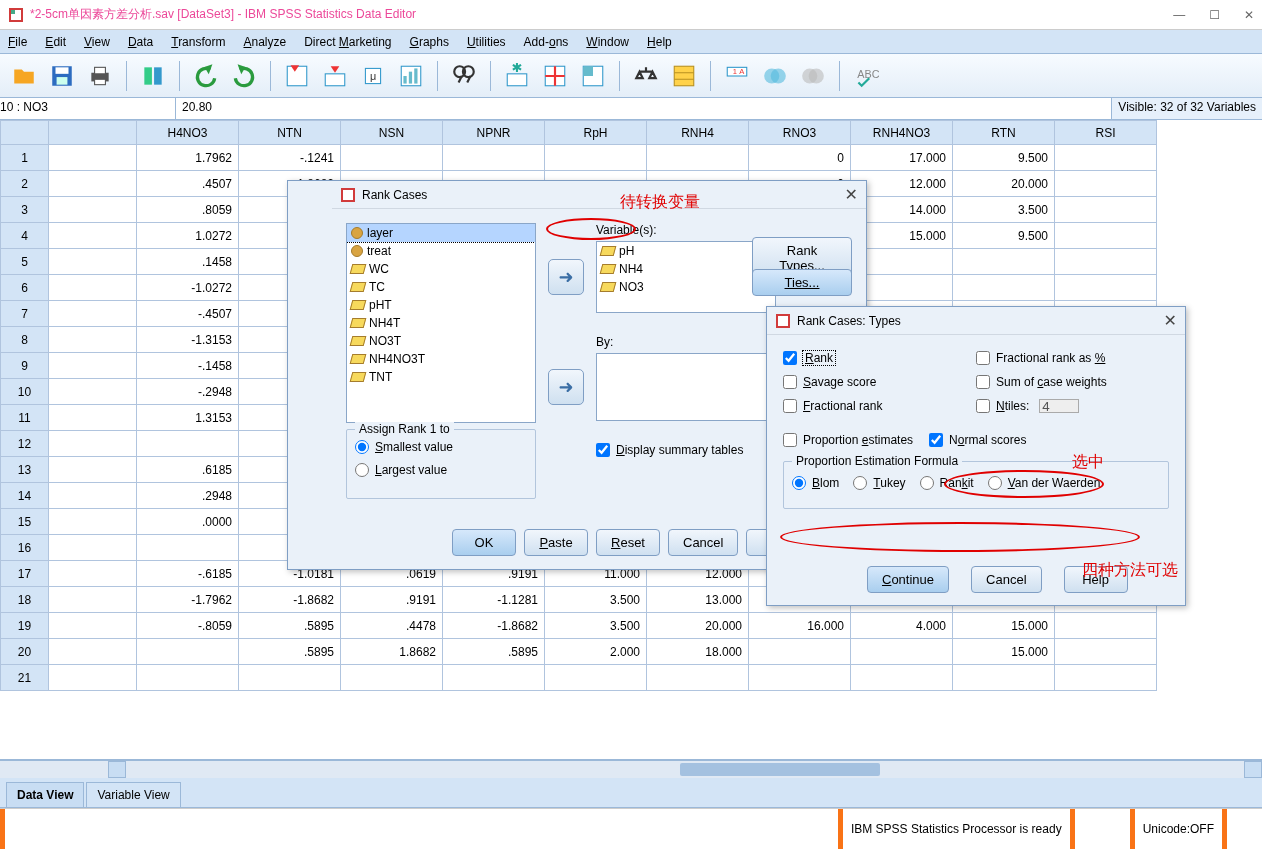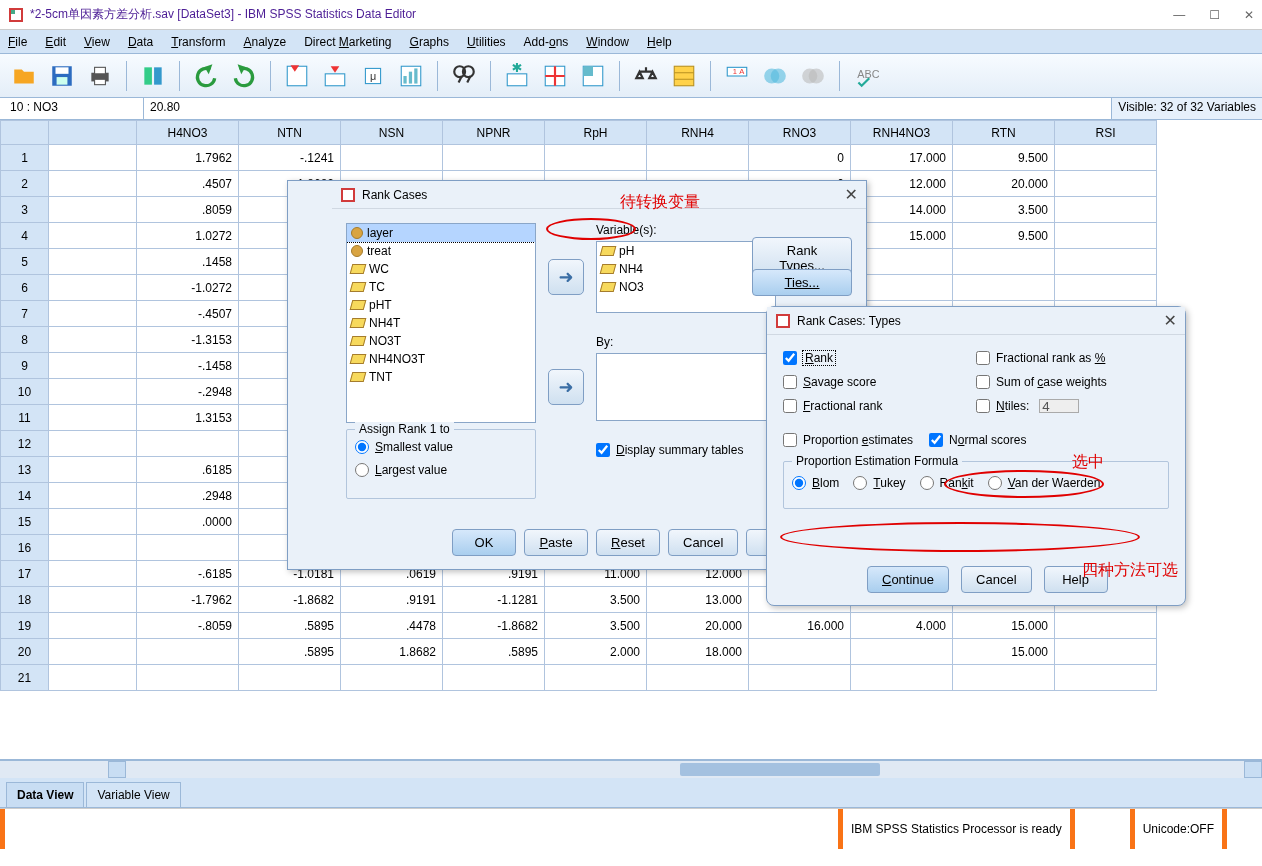--- a/index.html
+++ b/index.html
@@ -1,29 +1,29 @@
 <!DOCTYPE html>
 <html><head>
 <meta charset="utf-8">
 <style>
   * { box-sizing: border-box; margin: 0; padding: 0; font-family: "Segoe UI", Tahoma, sans-serif; }
   body { width: 1262px; height: 866px; background: #fff; position: relative; overflow: hidden; font-size: 12px; }
   .title-bar { height: 30px; display: flex; align-items: center; padding: 0 8px; border-bottom: 1px solid #ccc; }
   .title-bar .icon { width: 16px; height: 16px; margin-right: 6px; }
-  .title-bar .title { flex: 1; color: #4c1d95; }
+  .title-bar .title { flex: 1; color: #ec4899; }
   .win-btns { display: flex; gap: 24px; color: #666; }
   .win-btns span { cursor: pointer; }
   .menu-bar { height: 24px; background: #d3e4f6; border-bottom: 1px solid #9bb8d8; display: flex; align-items: center; padding: 0 8px; gap: 18px; }
   .menu-bar span { cursor: pointer; }
   .menu-bar span u { text-decoration: underline; }
   .toolbar { height: 44px; background: linear-gradient(#f7fbff,#e4eef8); border-bottom: 1px solid #9bb8d8; display: flex; align-items: center; padding: 0 8px; gap: 6px; }
   .tbtn { width: 32px; height: 32px; border: 1px solid transparent; border-radius: 3px; display: flex; align-items: center; justify-content: center; cursor: pointer; }
   .tbsep { width: 1px; height: 30px; background: #9bb8d8; margin: 0 4px; }
   .cell-bar { height: 22px; display: flex; border-bottom: 1px solid #9bb8d8; }
-  .cell-name { width: 144px; border-right: 1px solid #9bb8d8; padding: 2px 10px; background: #fff; }
+  .cell-name { width: 176px; border-right: 1px solid #9bb8d8; padding: 2px 0; background: #fff; }
   .cell-val { flex: 1; padding: 2px 6px; background: #fff; }
   .cell-visible { padding: 2px 6px; border-left: 1px solid #9bb8d8; background: #e6f0fb; }
   .grid { position: relative; height: 640px; overflow: hidden; border-bottom: 1px solid #9bb8d8; }
   table { border-collapse: collapse; table-layout: fixed; }
   th, td { border: 1px solid #b0c4de; font-size: 12px; }
   .grid thead th { background: #d3e4f6; height: 24px; font-weight: normal; text-align: center; }
   .grid tbody th { background: #d3e4f6; width: 48px; text-align: center; height: 26px; font-weight: normal; }
   .grid tbody td { width: 88px; text-align: right; padding-right: 6px; height: 26px; background: #fff; }
   .tabs-bar { height: 30px; background: #d3e4f6; display: flex; align-items: flex-end; padding-left: 6px; border-bottom: 1px solid #9bb8d8; }
   .tab { padding: 5px 10px; background: #c8ddf3; border: 1px solid #9bb8d8; border-bottom: none; margin-right: 2px; cursor: pointer; font-weight: bold; margin-top: 16px; }
@@ -656,21 +656,21 @@
     <div style="position:absolute; left:120px; top:320px; display:flex; gap:8px;">
       <div class="dlg-btn blue">OK</div>
       <div class="dlg-btn"><u>P</u>aste</div>
       <div class="dlg-btn"><u>R</u>eset</div>
       <div class="dlg-btn">Cancel</div>
       <div class="dlg-btn">Help</div>
     </div>
   </div>
 </div>
 
-<div class="dialog" style="left:766px; top:306px; width:420px; height:300px;border-radius:8px;">
+<div class="dialog" style="left:766px; top:306px; width:420px; height:300px;">
   <div class="dlg-title">
     <svg width="16" height="16" viewBox="0 0 16 16">
         <rect x="1" y="1" width="14" height="14" fill="#d13b3b"></rect>
         <rect x="3" y="3" width="10" height="10" fill="#fff"></rect>
       </svg>
     <span style="margin-left:6px">Rank Cases: Types</span>
     <span class="x">✕</span>
   </div>
   <div style="padding:16px; position:relative; height:270px;">
     <div style="display:grid; grid-template-columns:1fr 1fr; row-gap:10px;">
@@ -727,21 +727,21 @@
             <input type="radio" name="pf" style="">
             <span>Ran<u>k</u>it</span>
           </label>
         <label class="chk">
             <input type="radio" name="pf" style="">
             <span><u>V</u>an der Waerden</span>
           </label>
       </div>
     </div>
 
-    <div style="position:absolute; left:80px; bottom:12px; display:flex; gap:12px;padding-left:20px;">
+    <div style="position:absolute; left:80px; bottom:12px; display:flex; gap:22px;padding-left:20px;">
       <div class="dlg-btn blue"><u>C</u>ontinue</div>
       <div class="dlg-btn">Cancel</div>
       <div class="dlg-btn">Help</div>
     </div>
   </div>
 </div>
 
 <div class="annotation" style="left:620px; top:192px;">待转换变量</div>
 <div class="red-ellipse" style="left:546px; top:218px; width:90px; height:22px;"></div>
 <div class="annotation" style="left:1072px; top:452px;">选中</div>

